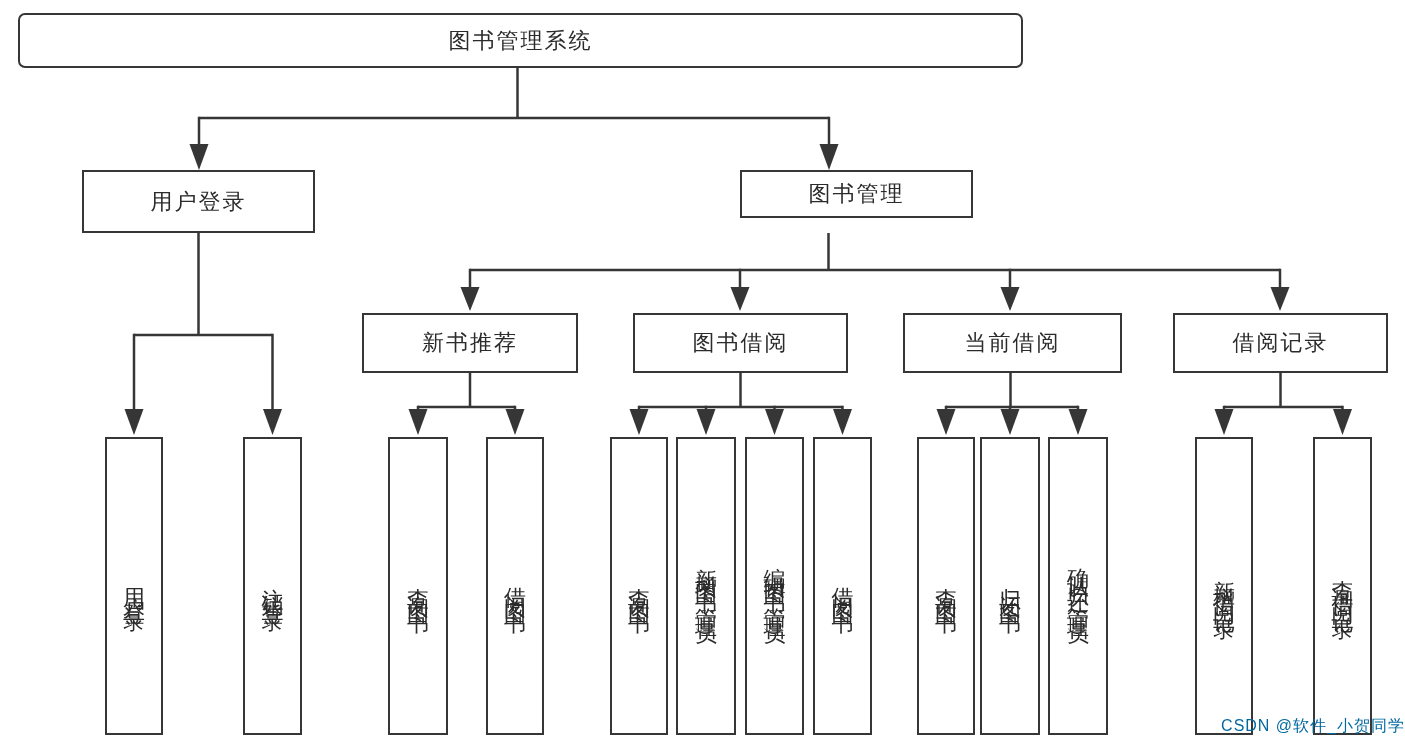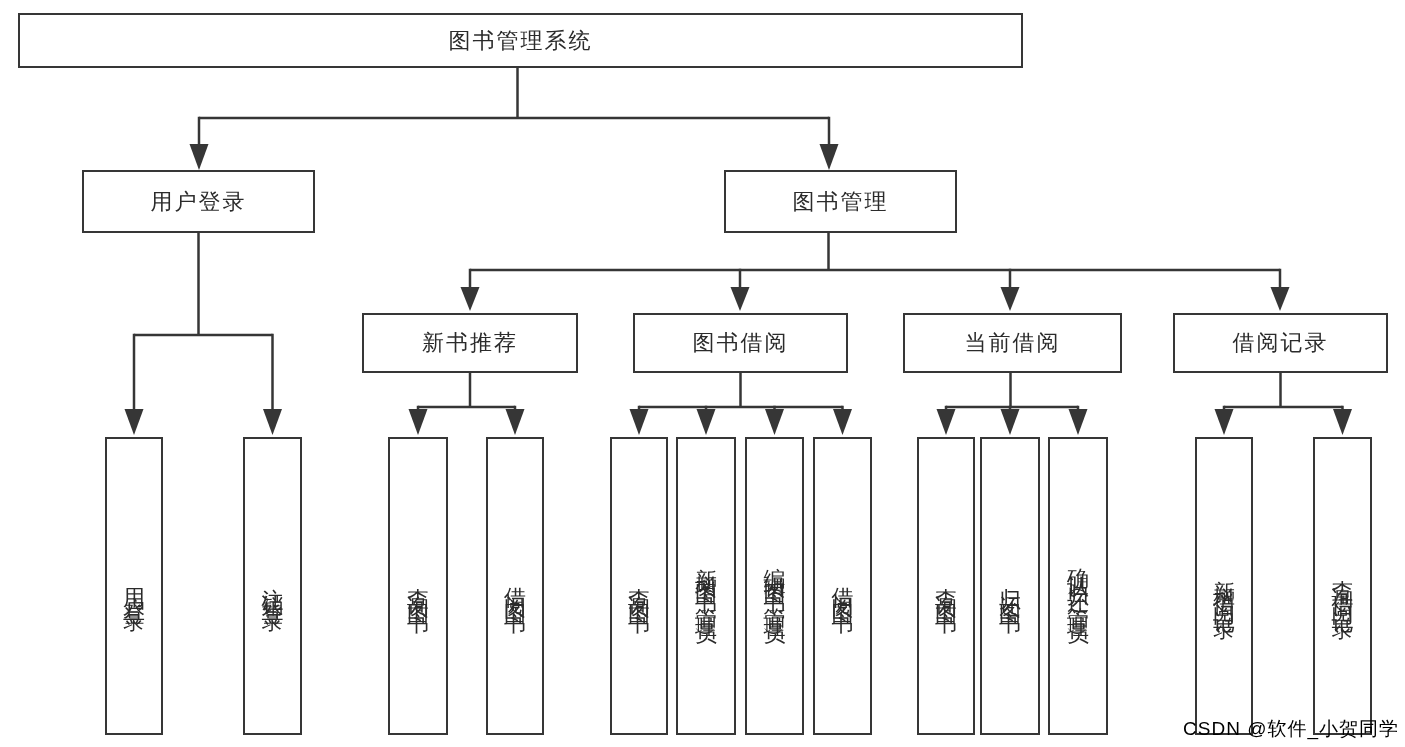--- a/index.html
+++ b/index.html
@@ -35,25 +35,25 @@
   }
   .node.v {
     writing-mode: vertical-rl;
     text-orientation: mixed;
     font-size: 22px;
     letter-spacing: 8px;
     line-height: 1;
   }
   .watermark {
     position: absolute;
-    right: 6px;
+    right: 0;
     top: 716px;
-    font-size: 19px;
+    font-size: 16px;
     letter-spacing: 1px;
-    color: #000000;
+    color: #0369a1;
     z-index: 10;
     white-space: nowrap;
   }
 </style>
 </head>
 <body>
 
 <div class="stage">
 
   <svg class="wires" width="1405" height="747" viewBox="0 0 1405 747" xmlns="http://www.w3.org/2000/svg">
@@ -139,24 +139,24 @@
       <polyline points="1224,407 1342.5,407"></polyline>
       <polyline points="1224,405.75 1224,412"></polyline>
       <polyline points="1342.5,405.75 1342.5,412"></polyline>
     </g>
     <g fill="#363636" stroke="none">
       <polygon points="1214.5,409 1233.5,409 1224,435"></polygon>
       <polygon points="1333,409 1352,409 1342.5,435"></polygon>
     </g>
   </svg>
 
-  <div class="node h" style="left:18px; top:13px; width:1005px; height:55px;">图书管理系统</div>
+  <div class="node h" style="left:18px; top:13px; width:1005px; height:55px;border-radius:7px;">图书管理系统</div>
 
   <div class="node h" style="left:82px; top:170px; width:233px; height:63px;">用户登录</div>
-  <div class="node h" style="left:724px; top:170px; width:233px; height:63px;">图书管理</div>
+  <div class="node h" style="left:740px; top:170px; width:233px; height:48px;">图书管理</div>
 
   <div class="node h" style="left:362px; top:313px; width:216px; height:60px;">新书推荐</div>
   <div class="node h" style="left:633px; top:313px; width:215px; height:60px;text-align:center;">图书借阅</div>
   <div class="node h" style="left:903px; top:313px; width:219px; height:60px;">当前借阅</div>
   <div class="node h" style="left:1173px; top:313px; width:215px; height:60px;">借阅记录</div>
 
   <div class="node v" style="left:105px; top:437px; width:58px; height:298px;">用户登录</div>
   <div class="node v" style="left:243px; top:437px; width:59px; height:298px;">注销登录</div>
 
   <div class="node v" style="left:388px; top:437px; width:60px; height:298px;">查询图书</div>

